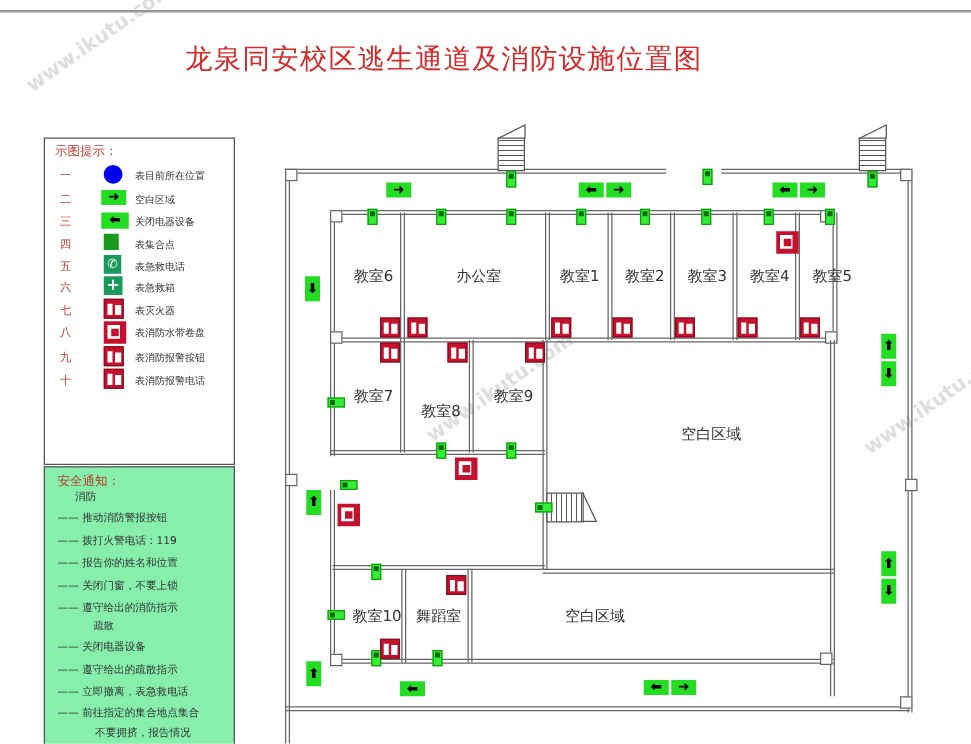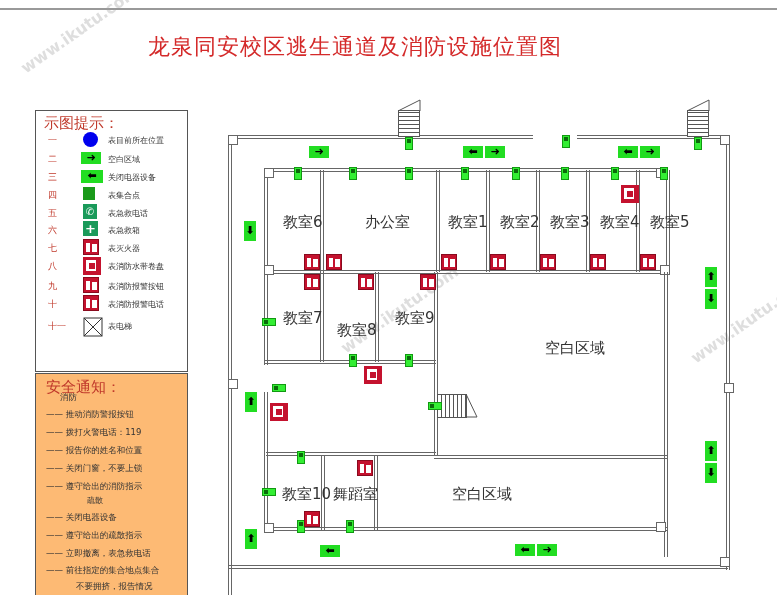--- a/index.html
+++ b/index.html
@@ -1,30 +1,30 @@
 <!DOCTYPE html>
 <html><head>
 <meta charset="utf-8">
 <style>
   html,body{margin:0;padding:0;background:#fff;}
   body{width:777px;height:595px;position:relative;overflow:hidden;font-family:"DejaVu Sans","Liberation Sans",sans-serif;}
   .abs{position:absolute;}
   .title{position:absolute;left:148px;top:32px;font-size:22px;color:#d42a2a;letter-spacing:1px;white-space:nowrap;}
   .topline{position:absolute;left:0;top:8px;width:777px;height:2px;background:#999;}
   .legend{position:absolute;left:35px;top:110px;width:151px;height:260px;border:1px solid #555;background:#fff;}
-  .notice{position:absolute;left:35px;top:373px;width:151px;height:222px;border:1px solid #555;border-bottom:none;background:#fdba74;}
-  .lg-head{position:absolute;left:8px;top:3px;font-size:15px;color:#c0392b;}
+  .notice{position:absolute;left:35px;top:373px;width:151px;height:222px;border:1px solid #555;border-bottom:none;background:#86efac;}
+  .lg-head{position:absolute;left:8px;top:3px;font-size:10px;color:#c0392b;}
   .lg-row{position:absolute;left:0;width:151px;height:18px;font-size:8px;}
   .lg-num{position:absolute;left:12px;top:3px;color:#c0392b;font-size:9px;}
   .lg-icon{position:absolute;left:42px;top:0;width:20px;height:16px;}
   .lg-text{position:absolute;left:72px;top:4px;color:#333;font-size:8px;white-space:nowrap;}
   .nt-line{position:absolute;left:10px;font-size:8.5px;color:#333;white-space:nowrap;}
   .hline{position:absolute;height:4px;border-top:1px solid #666;border-bottom:1px solid #666;box-sizing:border-box;}
   .vline{position:absolute;width:4px;border-left:1px solid #666;border-right:1px solid #666;box-sizing:border-box;}
-  .room-label{position:absolute;font-size:15px;color:#333;white-space:nowrap;}
+  .room-label{position:absolute;font-size:12px;color:#333;white-space:nowrap;}
   .arrow{position:absolute;background:#22dd22;color:#000;font-size:11px;font-weight:bold;text-align:center;line-height:12px;}
   .arrow-h{width:20px;height:12px;}
   .arrow-v{width:12px;height:20px;line-height:20px;}
   .exit-sign{position:absolute;width:8px;height:13px;background:#33ee33;border:1px solid #119911;box-sizing:border-box;}
   .exit-sign::before{content:"";position:absolute;left:1px;top:1px;width:4px;height:4px;background:#0a6a0a;}
   .exit-h{width:14px;height:8px;}
   .fire{position:absolute;width:16px;height:16px;background:#c4122e;box-sizing:border-box;border:1px solid #8a0a1e;}
   .fire::before{content:"";position:absolute;left:2px;top:3px;width:4px;height:9px;background:#fff;}
   .fire::after{content:"";position:absolute;left:8px;top:4px;width:5px;height:8px;background:#fff;}
   .alarm{position:absolute;width:18px;height:18px;background:#c4122e;box-sizing:border-box;}
@@ -112,42 +112,31 @@
       </span>
     <span class="lg-text">表消防报警按钮</span>
   </div>
   <div class="lg-row" style="top:184px">
     <span class="lg-num">十</span>
     <span class="lg-icon">
         <span class="fire" style="left:5px;top:0;"></span>
       </span>
     <span class="lg-text">表消防报警电话</span>
   </div>
-  <div class="lg-row" style="top:206px;height:24px;">
-    <span class="lg-num">十一</span>
-    <span class="lg-icon">
-      <svg width="20" height="20" style="position:absolute;left:5px;top:0;">
-          <rect x="1" y="1" width="18" height="18" fill="#fff" stroke="#333"></rect>
-          <line x1="1" y1="1" x2="19" y2="19" stroke="#333"></line>
-          <line x1="19" y1="1" x2="1" y2="19" stroke="#333"></line>
-        </svg>
-    </span>
-    <span class="lg-text">表电梯</span>
-  </div>
 </div>
 
 <div class="notice">
   <div class="lg-head" style="left:10px;top:4px;">安全通知：</div>
   <div class="nt-line" style="left:24px;top:18px;">消防</div>
   <div class="nt-line" style="top:35px;">—— <span>推动消防警报按钮</span></div>
   <div class="nt-line" style="top:53px;">—— <span>拨打火警电话：119</span></div>
   <div class="nt-line" style="top:71px;">—— <span>报告你的姓名和位置</span></div>
   <div class="nt-line" style="top:89px;">—— <span>关闭门窗，不要上锁</span></div>
   <div class="nt-line" style="top:107px;">—— <span>遵守给出的消防指示</span></div>
-  <div class="nt-line" style="left:16px;top:121px;font-size:8px;padding-left:35px;">疏散</div>
+  <div class="nt-line" style="left:4px;top:121px;font-size:8px;padding-left:35px;">疏散</div>
   <div class="nt-line" style="top:138px;">—— <span>关闭电器设备</span></div>
   <div class="nt-line" style="top:156px;">—— <span>遵守给出的疏散指示</span></div>
   <div class="nt-line" style="top:174px;">—— <span>立即撤离，表急救电话</span></div>
   <div class="nt-line" style="top:191px;">—— <span>前往指定的集合地点集合</span></div>
   <div class="nt-line" style="left:40px;top:207px;">不要拥挤，报告情况</div>
 </div>
 
 <div>
 
   <div class="hline" style="left:228px;top:135px;width:305px;"></div>

